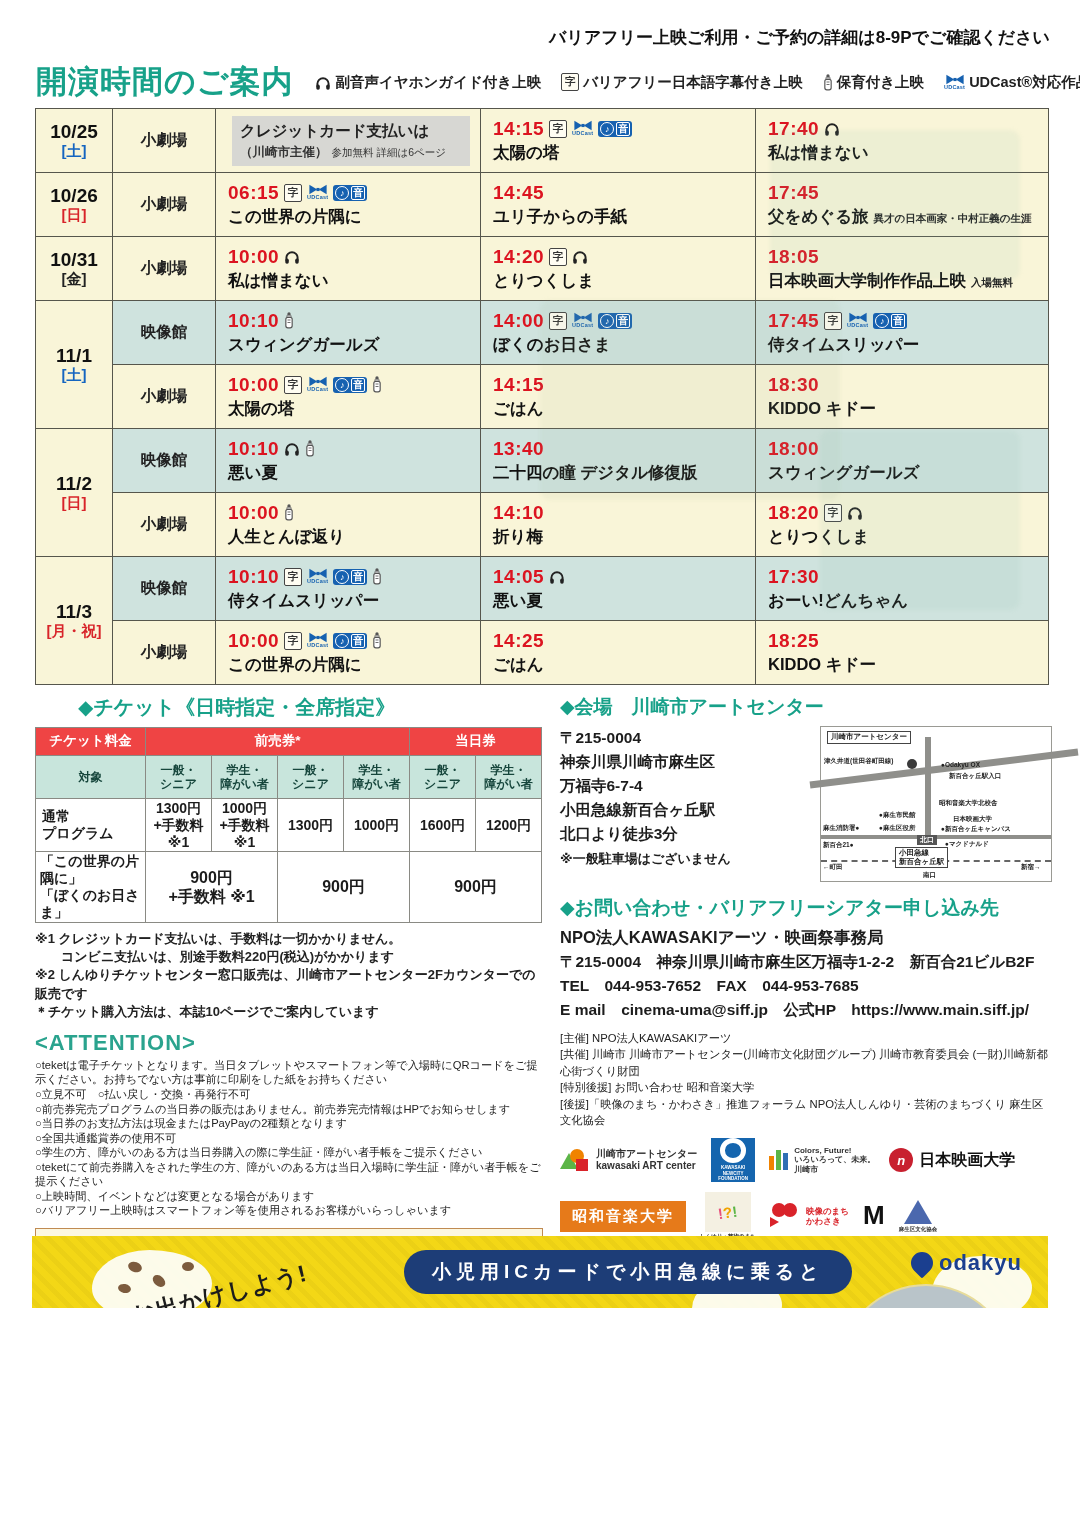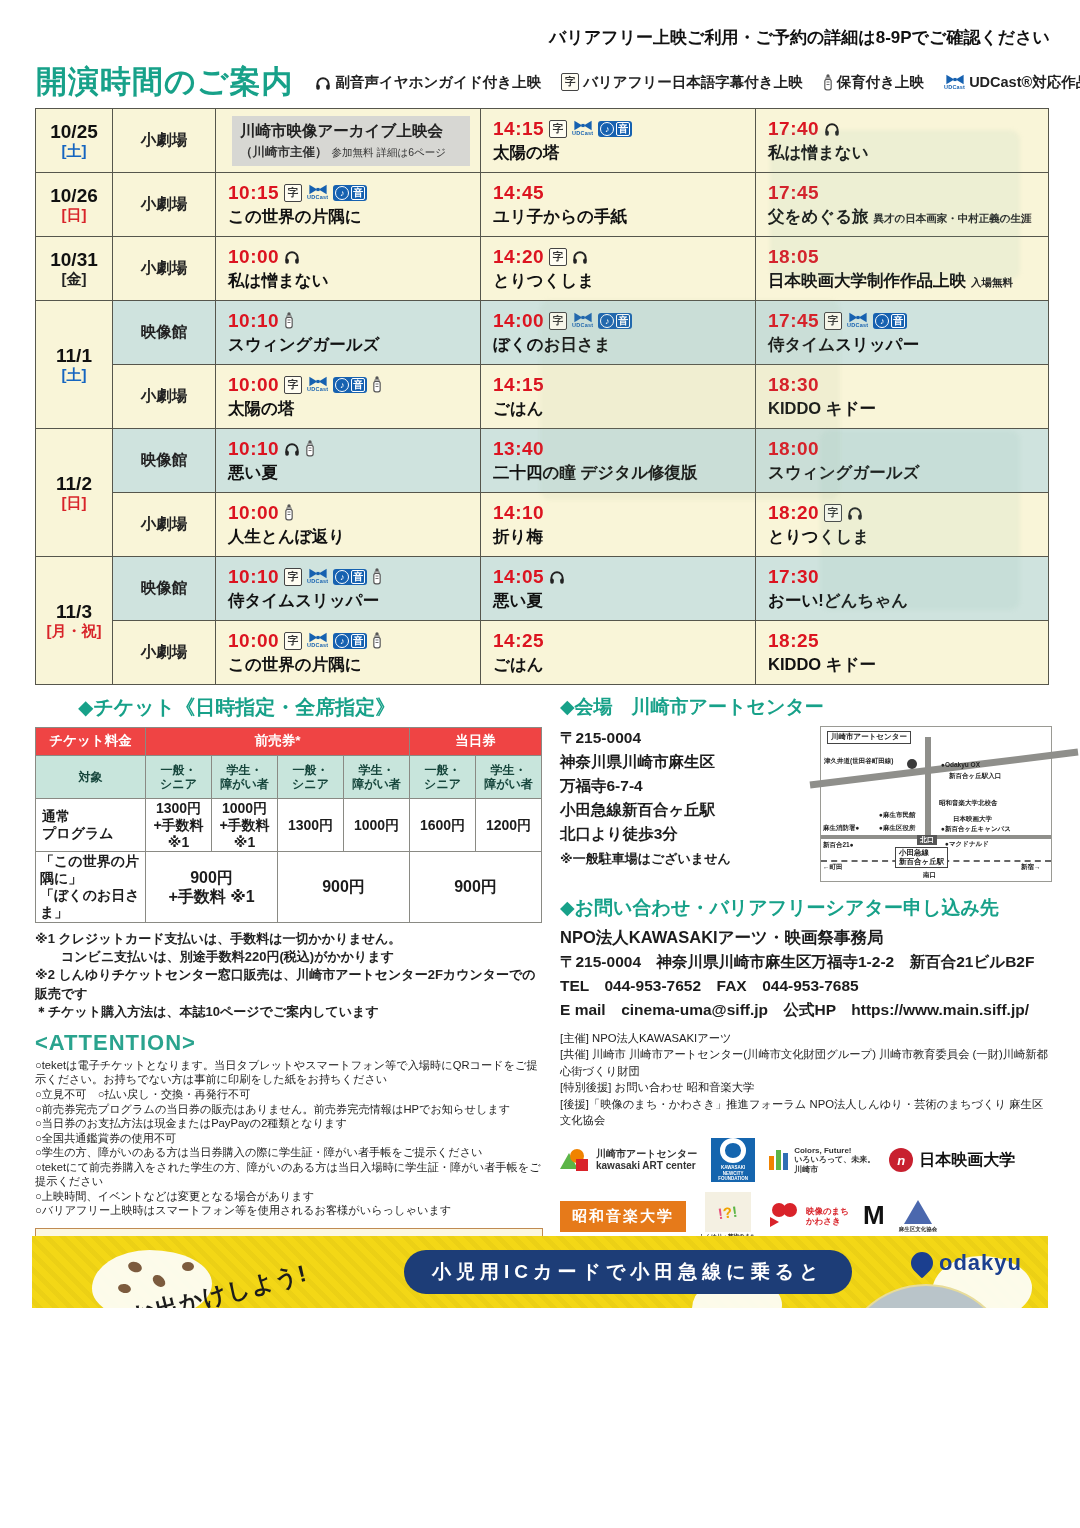--- a/index.html
+++ b/index.html
@@ -191,21 +191,21 @@
       </colgroup>
     <tbody id="schedule-body">
         <tr style="height: 64px;">
           <td class="date-cell" rowspan="1">
             <div class="d1">10/25</div>
             <div class="d2" style="color:#1565c0">[土]</div>
           </td>
           <td class="venue-cell">小劇場</td>
           <td class="prog-cell">
             <div class="archive-box">
-              <div class="ab-title">川崎市映像アーカイブ上映会</div>
+              <div class="ab-title">クレジットカード支払いは</div>
               <div class="ab-sub">（川崎市主催）<span class="ab-note">参加無料 詳細は6ページ</span></div>
             </div>
           </td>
           <td class="prog-cell">
             <div class="p-line1">
               <span class="p-time">14:15</span>
               <span class="ic ic-ji">字</span>
               <span class="ic ic-ud">
                 <svg viewBox="0 0 24 14" width="20" height="11">
                   <path d="M1 1 L11 7 L1 13 Z" fill="#1661b0"></path>
@@ -234,21 +234,21 @@
           </td>
         </tr>
         <tr style="height: 64px;">
           <td class="date-cell" rowspan="1">
             <div class="d1">10/26</div>
             <div class="d2" style="color:#d8242a">[日]</div>
           </td>
           <td class="venue-cell">小劇場</td>
           <td class="prog-cell">
             <div class="p-line1">
-              <span class="p-time">10:15</span>
+              <span class="p-time">06:15</span>
               <span class="ic ic-ji">字</span>
               <span class="ic ic-ud">
                 <svg viewBox="0 0 24 14" width="20" height="11">
                   <path d="M1 1 L11 7 L1 13 Z" fill="#1661b0"></path>
                   <path d="M23 1 L13 7 L23 13 Z" fill="#1661b0"></path>
                   <rect x="10" y="5" width="4" height="4" fill="#1661b0"></rect>
                 </svg>
                 <span class="ud-t">UDCast</span>
               </span>
               <span class="ic ic-on">

